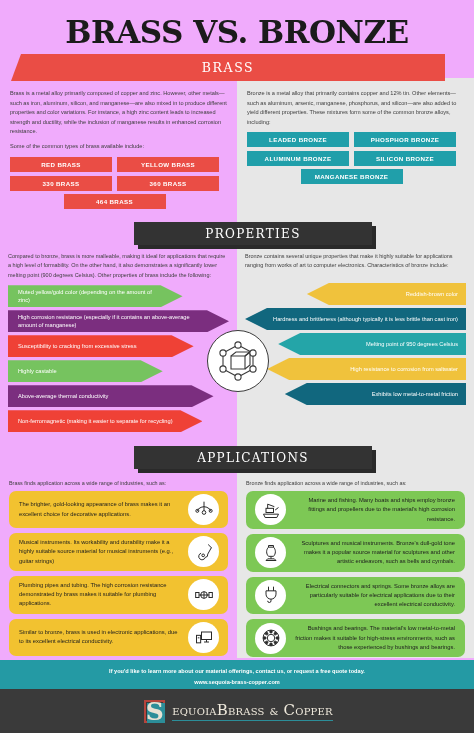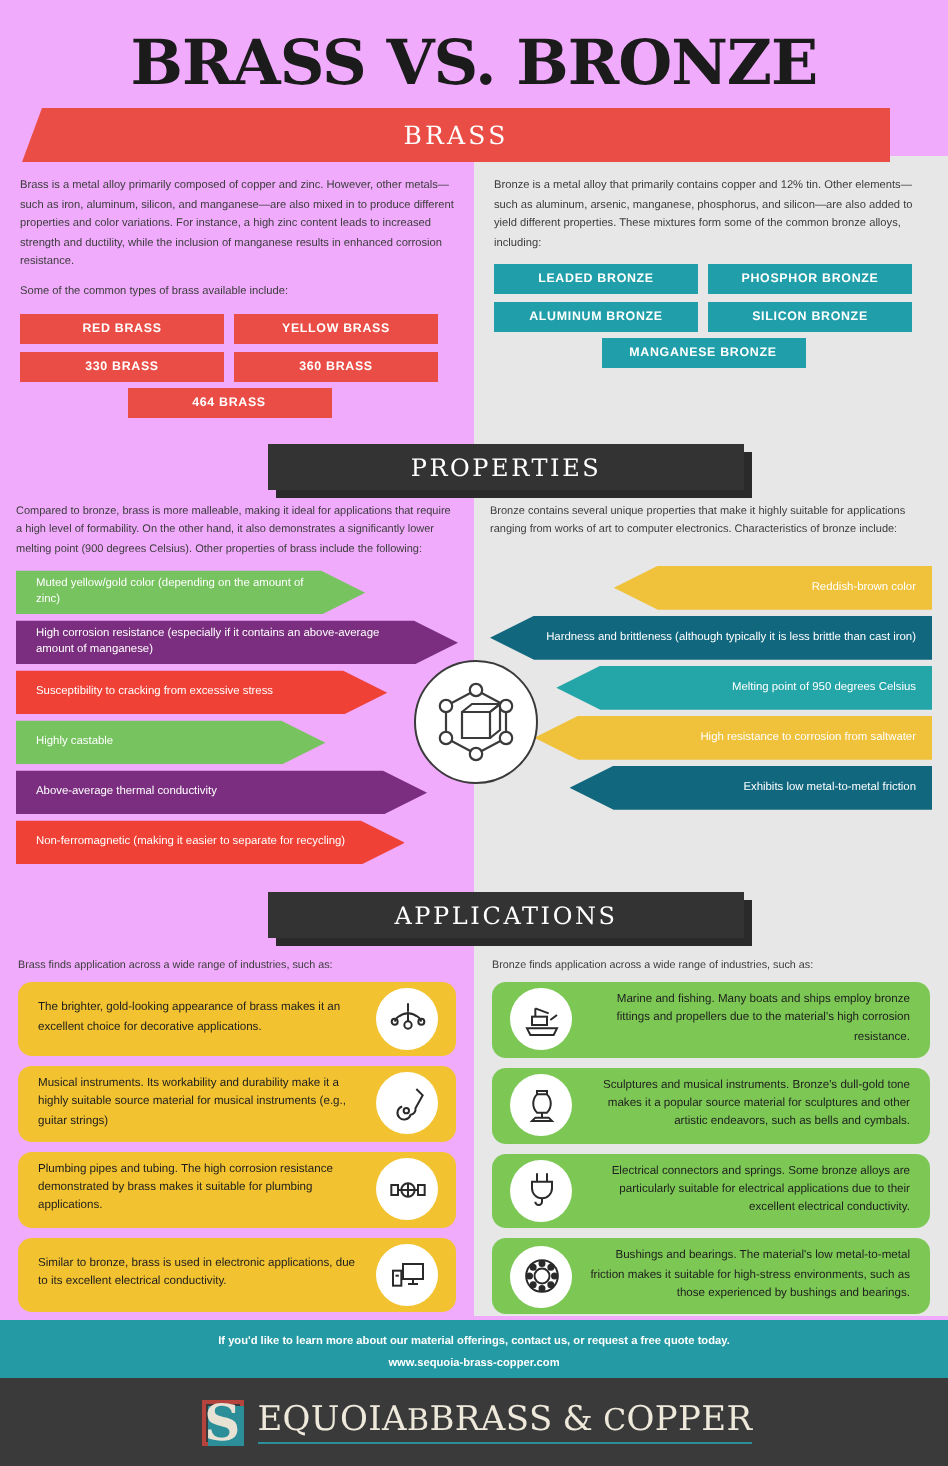--- a/index.html
+++ b/index.html
@@ -213,21 +213,21 @@
     font-family: "DejaVu Serif", serif; font-weight: bold;
     font-size: 25px; color: #e8e2d4;
   }
   .logo-text {
     font-family: "DejaVu Serif", serif;
     font-size: 15px; color: #efe9dc;
     letter-spacing: 0.2px;
     border-bottom: 1.5px solid #2c8e99;
     padding-bottom: 1px;
   }
-  .logo-text .sm { font-size: 17px; }
+  .logo-text .sm { font-size: 10px; }
 
   svg { display:block; }
 </style>
 </head>
 <body>
 
 <div class="page">
 
   <div class="title">BRASS VS. BRONZE</div>
 

